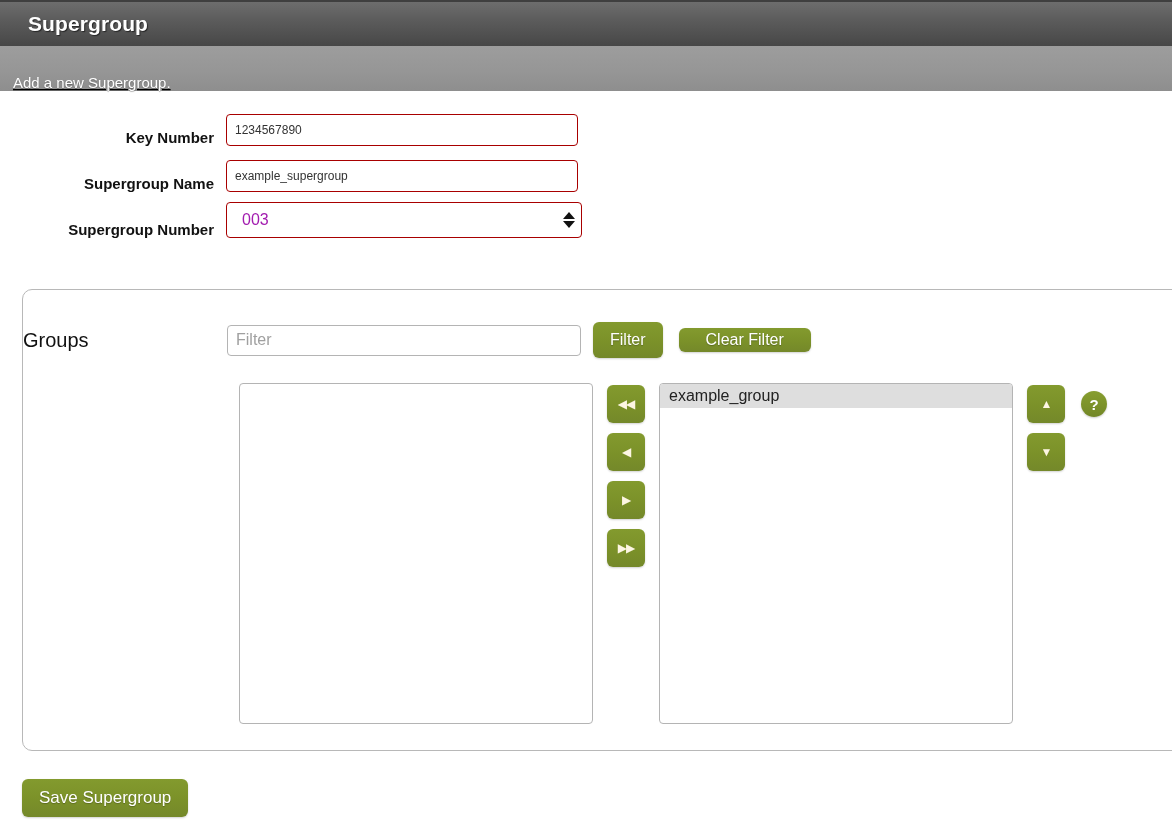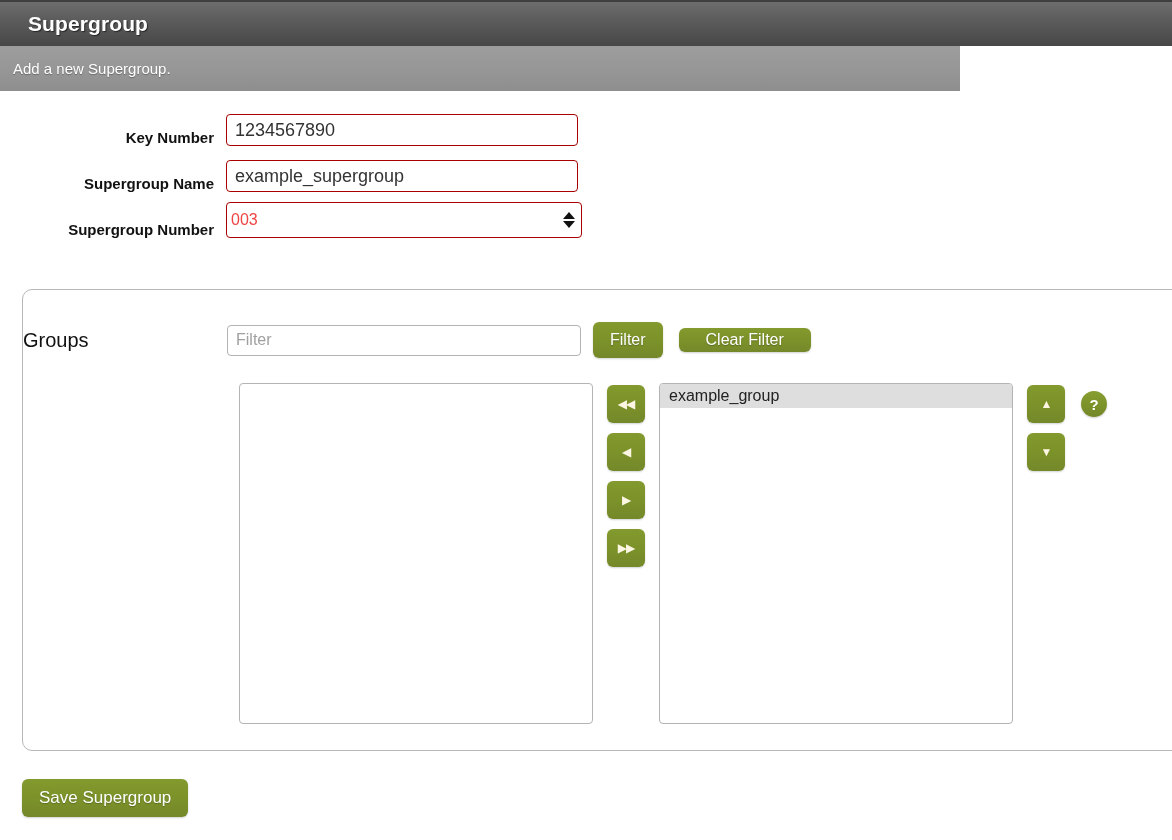--- a/index.html
+++ b/index.html
@@ -22,23 +22,23 @@
   .app-header-title {
     color: #ffffff;
     font-size: 21px;
     font-weight: bold;
     padding-left: 28px;
     letter-spacing: .1px;
     text-shadow: 1px 1px 1px rgba(0,0,0,.55);
   }
   .app-subheader {
     position: absolute; left: 0; top: 46px;
-    width: 960px; height: 45px;
+    width: 1172px; height: 45px;
     background: linear-gradient(to bottom, #9d9d9d 0%, #969696 55%, #8e8e8e 100%);
-    display: flex; align-items: center;
+    display: flex; align-items: flex-end; text-decoration: underline;
   }
   .app-subheader-text {
     color: #ffffff;
     font-size: 15px;
     padding-left: 13px;
     text-shadow: 0 1px 1px rgba(0,0,0,.30);
   }
 
   
   .form-area { position: absolute; left: 0; top: 91px; width: 1172px; }
@@ -53,37 +53,37 @@
     padding-right: 12px;
     font-size: 15px;
     font-weight: bold;
     color: #111111;
   }
   .text-input {
     width: 352px; height: 32px;
     border: 1px solid #a80000;
     border-radius: 4px;
     font-family: "Liberation Sans", sans-serif;
-    font-size: 18px;
+    font-size: 12px;
     color: #333333;
     padding: 15px 8px;
     background: #ffffff;
     outline: none;
   }
   .text-input::placeholder { color: #9a9a9a; }
 
   .number-wrap { position: relative; width: 356px; height: 36px; }
   .number-input {
     width: 356px; height: 36px;
     border: 1px solid #a80000;
     border-radius: 4px;
     font-family: "Liberation Sans", sans-serif;
     font-size: 16px;
-    color: #ef4444;
-    padding: 0 30px 0 4px;
+    color: #a21caf;
+    padding: 0 30px 0 15px;
     background: #ffffff;
     outline: none;
   }
   .spinner {
     position: absolute; right: 7px; top: 50%;
     transform: translateY(-50%);
     display: flex; flex-direction: column;
     gap: 2px; cursor: pointer;
   }
   .spin-up, .spin-down {

